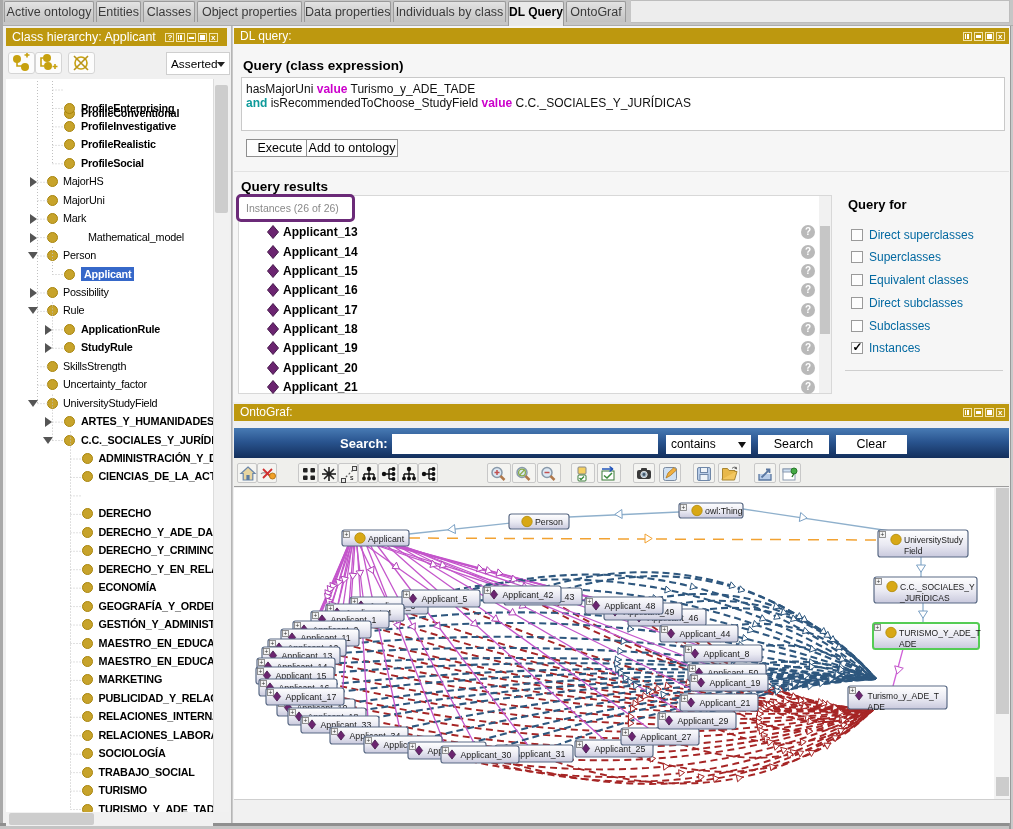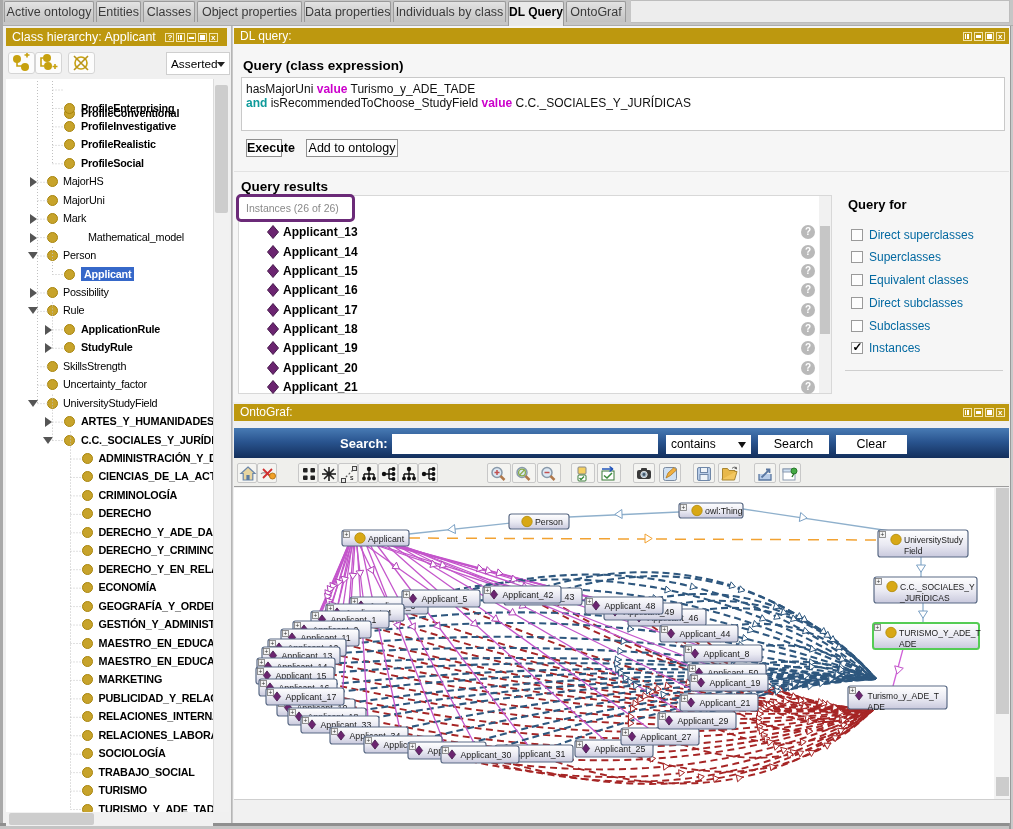--- a/index.html
+++ b/index.html
@@ -162,24 +162,20 @@
       <span class="ci" style="position:absolute;left:31px;top:3px;"></span>
       <span style="position:absolute;left:48px;top:2px;font-weight:bold;">C.C._SOCIALES_Y_JURÍDICAS</span>
     </div>
 <div class="row" style="left:27px;top:371.0px;width:200px;">
       <span class="ci" style="position:absolute;left:49px;top:3px;"></span>
       <span style="position:absolute;left:65.5px;top:2px;font-weight:bold;">ADMINISTRACIÓN_Y_DIRECCIÓN</span>
     </div>
 <div class="row" style="left:27px;top:389.4px;width:200px;">
       <span class="ci" style="position:absolute;left:49px;top:3px;"></span>
       <span style="position:absolute;left:65.5px;top:2px;font-weight:bold;">CIENCIAS_DE_LA_ACTIVIDAD</span>
-    </div>
-<div class="row" style="left:27px;top:407.9px;width:200px;">
-      <span class="ci" style="position:absolute;left:49px;top:3px;"></span>
-      <span style="position:absolute;left:65.5px;top:2px;font-weight:bold;">CRIMINOLOGÍA</span>
     </div>
 <div class="row" style="left:27px;top:426.3px;width:200px;">
       <span class="ci" style="position:absolute;left:49px;top:3px;"></span>
       <span style="position:absolute;left:65.5px;top:2px;font-weight:bold;">DERECHO</span>
     </div>
 <div class="row" style="left:27px;top:444.8px;width:200px;">
       <span class="ci" style="position:absolute;left:49px;top:3px;"></span>
       <span style="position:absolute;left:65.5px;top:2px;font-weight:bold;">DERECHO_Y_ADE_DADE</span>
     </div>
 <div class="row" style="left:27px;top:463.2px;width:200px;">
@@ -307,21 +303,21 @@
 <div class="wbtn" style="left:985px;top:31.5px;">
     <span style="position:absolute;left:1px;top:1px;width:5px;height:5px;background:#fff;"></span>
   </div>
 <div class="wbtn" style="left:996px;top:31.5px;">
     <span style="position:absolute;left:1px;top:-1px;font-size:8px;color:#fff;font-weight:bold;">x</span>
   </div>
 <div class="abs" style="left:243px;top:58px;font-size:13.5px;font-weight:bold;color:#000;">Query (class expression)</div>
 <div class="abs" style="left:241px;top:77px;width:764px;height:54px;background:#fff;border:1px solid #c9c9c9;"></div>
 <div class="abs" style="left:246px;top:82px;font-size:12px;color:#111;">hasMajorUni <b style="color:#cc00cc;">value</b> Turismo_y_ADE_TADE</div>
 <div class="abs" style="left:246px;top:96px;font-size:12px;color:#111;"><b style="color:#0e9a9a;">and</b> isRecommendedToChoose_StudyField <b style="color:#cc00cc;">value</b> C.C._SOCIALES_Y_JURÍDICAS</div>
-<div class="btn" style="left:246px;top:139px;width:36px;height:18px;line-height:17px;font-weight:bold;">Execute</div>
+<div class="btn" style="left:246px;top:139px;width:68px;height:18px;line-height:17px;">Execute</div>
 <div class="btn" style="left:306px;top:139px;width:92px;height:18px;line-height:17px;">Add to ontology</div>
 <div class="abs" style="left:234px;top:171px;width:775px;height:1px;background:#e2e2e2;"></div>
 <div class="abs" style="left:241px;top:179px;font-size:13.5px;font-weight:bold;color:#000;">Query results</div>
 <div class="abs" style="left:238px;top:195px;width:594px;height:199px;background:#fff;border:1px solid #d8d8d8;"></div>
 <div class="abs" style="left:246px;top:202px;font-size:10.5px;color:#8a8a8a;">Instances (26 of 26)</div>
 <div class="abs" style="left:236px;top:194px;width:119px;height:28px;border:3px solid #6b2a78;border-radius:5px;"></div>
 <svg class="abs" style="left:266px;top:225.4px;" width="14" height="14">
     <path d="M7 0.5 L12.5 7 L7 13.5 L1.5 7 Z" fill="#6b2470" stroke="#471b4d" stroke-width="1"></path>
   </svg>
 <div class="abs" style="left:283px;top:225.4px;font-size:12px;font-weight:bold;color:#000;">Applicant_13</div>

